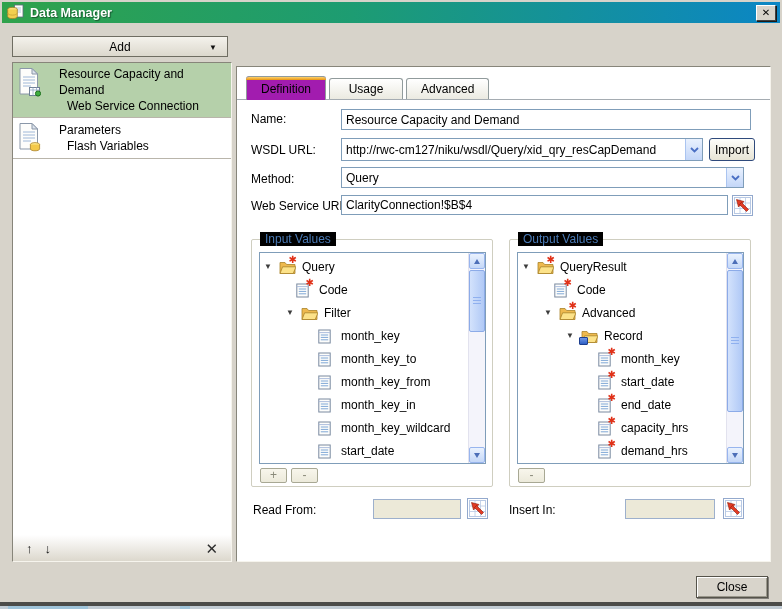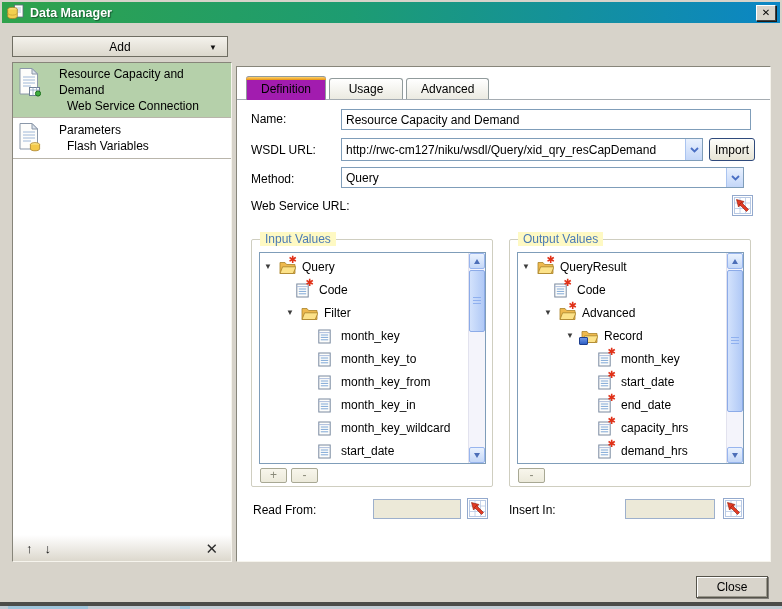--- a/index.html
+++ b/index.html
@@ -61,21 +61,21 @@
   .combo input{flex:1;border:none;outline:none;font-family:"Liberation Sans",sans-serif;font-size:12px;padding:2px 4px;background:#fff;min-width:0;}
   .chev{width:17px;flex:0 0 auto;display:flex;align-items:center;justify-content:center;
     background:linear-gradient(#e9f1fe,#c3d6f8);border-left:1px solid #aac4f0;cursor:default;}
   .xpbtn{position:absolute;background:linear-gradient(#fdfdfa,#e7e4d5);border:1px solid #2f4a7c;
     border-radius:3px;font-size:12px;display:flex;align-items:center;justify-content:center;cursor:default;}
   .pick{position:absolute;width:21px;height:21px;background:#fff;border:1px solid #93a9cd;
     display:flex;align-items:center;justify-content:center;cursor:default;}
 
   
   .gbox{position:absolute;width:242px;height:248px;border:1px solid #cfceబ;border:1px solid #cfcec0;border-radius:2px;}
-  .gbox legend,.gbox .glabel{position:absolute;top:-8px;left:8px;background:#fef9c3;padding:0 5px;
+  .gbox legend,.gbox .glabel{position:absolute;top:-8px;left:8px;background:#000000;padding:0 5px;
     color:#4a7ab5;font-size:12px;}
   .treebox{position:absolute;left:7px;top:12px;width:227px;height:212px;border:1px solid #7f9db9;
     background:#fff;overflow:hidden;}
   .tree{position:absolute;left:0;top:2px;right:17px;bottom:0;}
   .tree-row{height:23px;display:flex;align-items:center;font-size:12px;white-space:nowrap;}
   .tw-arrow{width:15px;flex:0 0 auto;font-size:8px;color:#3c3c3c;visibility:hidden;text-align:left;}
   .tree-row.doc .tw-arrow{width:10px;}
   .tree-row.expanded .tw-arrow{visibility:visible;}
   .tw-icon{position:relative;width:19px;height:16px;flex:0 0 auto;}
   .tw-icon svg{position:absolute;left:0;top:1px;display:none;}
@@ -234,20 +234,21 @@
     <div class="combo" style="left:104px;top:100px;width:403px;height:21px;">
       <input value="Query" style="">
       <span class="chev">
         <svg width="9" height="6" viewBox="0 0 9 6">
           <polyline points="1,1 4.5,4.5 8,1" fill="none" stroke="#4a6fc4" stroke-width="1.8"></polyline>
         </svg>
       </span>
     </div>
 
     <span class="flabel" style="top:132px;">Web Service URL:</span>
+    <input class="txt" style="left: 104px; top: 128px; width: 387px; height: 20px;" value="ClarityConnection!$B$4">
     <div class="pick" style="left:495px;top:128px;">
       <svg width="17" height="17" viewBox="0 0 17 17">
         <rect x="0.5" y="0.5" width="16" height="16" fill="#fff" stroke="#b8c9e4"></rect>
         <path d="M0.5 6h16M0.5 11.5h16M6 0.5v16M11.5 0.5v16" stroke="#b8c9e4" stroke-width="0.8"></path>
         <polygon points="2.5,2.5 10,4.5 4.5,10" fill="#e23b24" stroke="#8a1708" stroke-width="0.6"></polygon>
         <polygon points="5.5,7.5 7.5,5.5 14.5,12.5 12.5,14.5" fill="#e23b24" stroke="#8a1708" stroke-width="0.6"></polygon>
       </svg>
     </div>
 
     <div class="gbox" style="left:14px;top:172px;">

